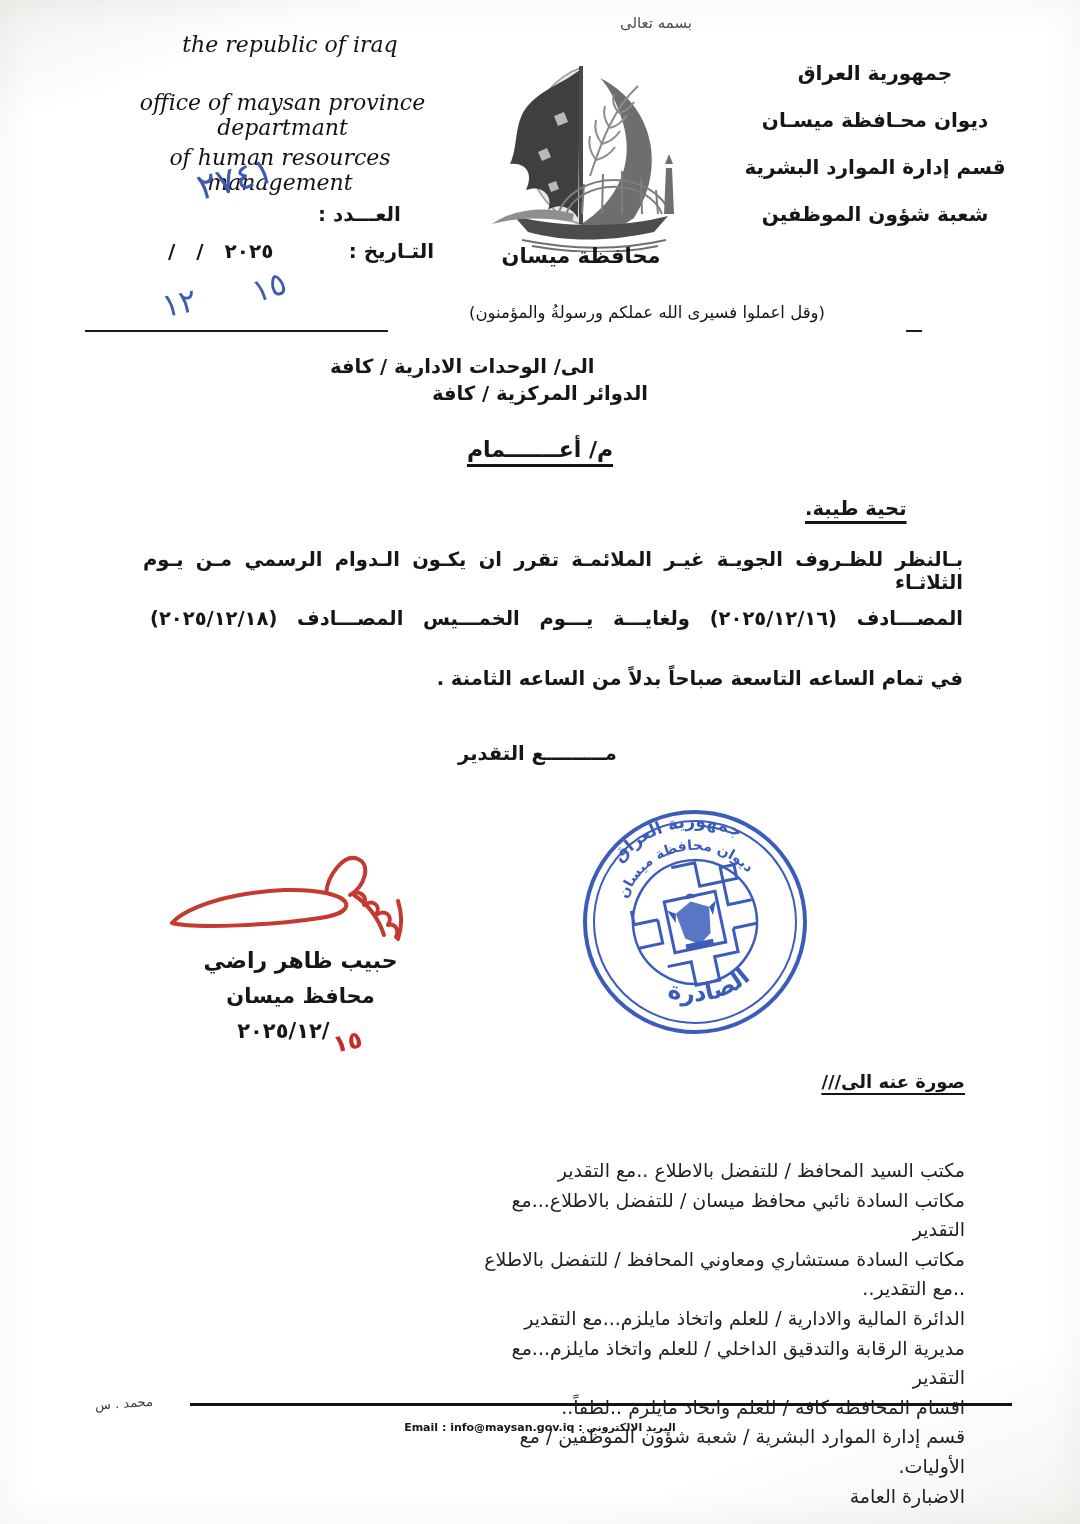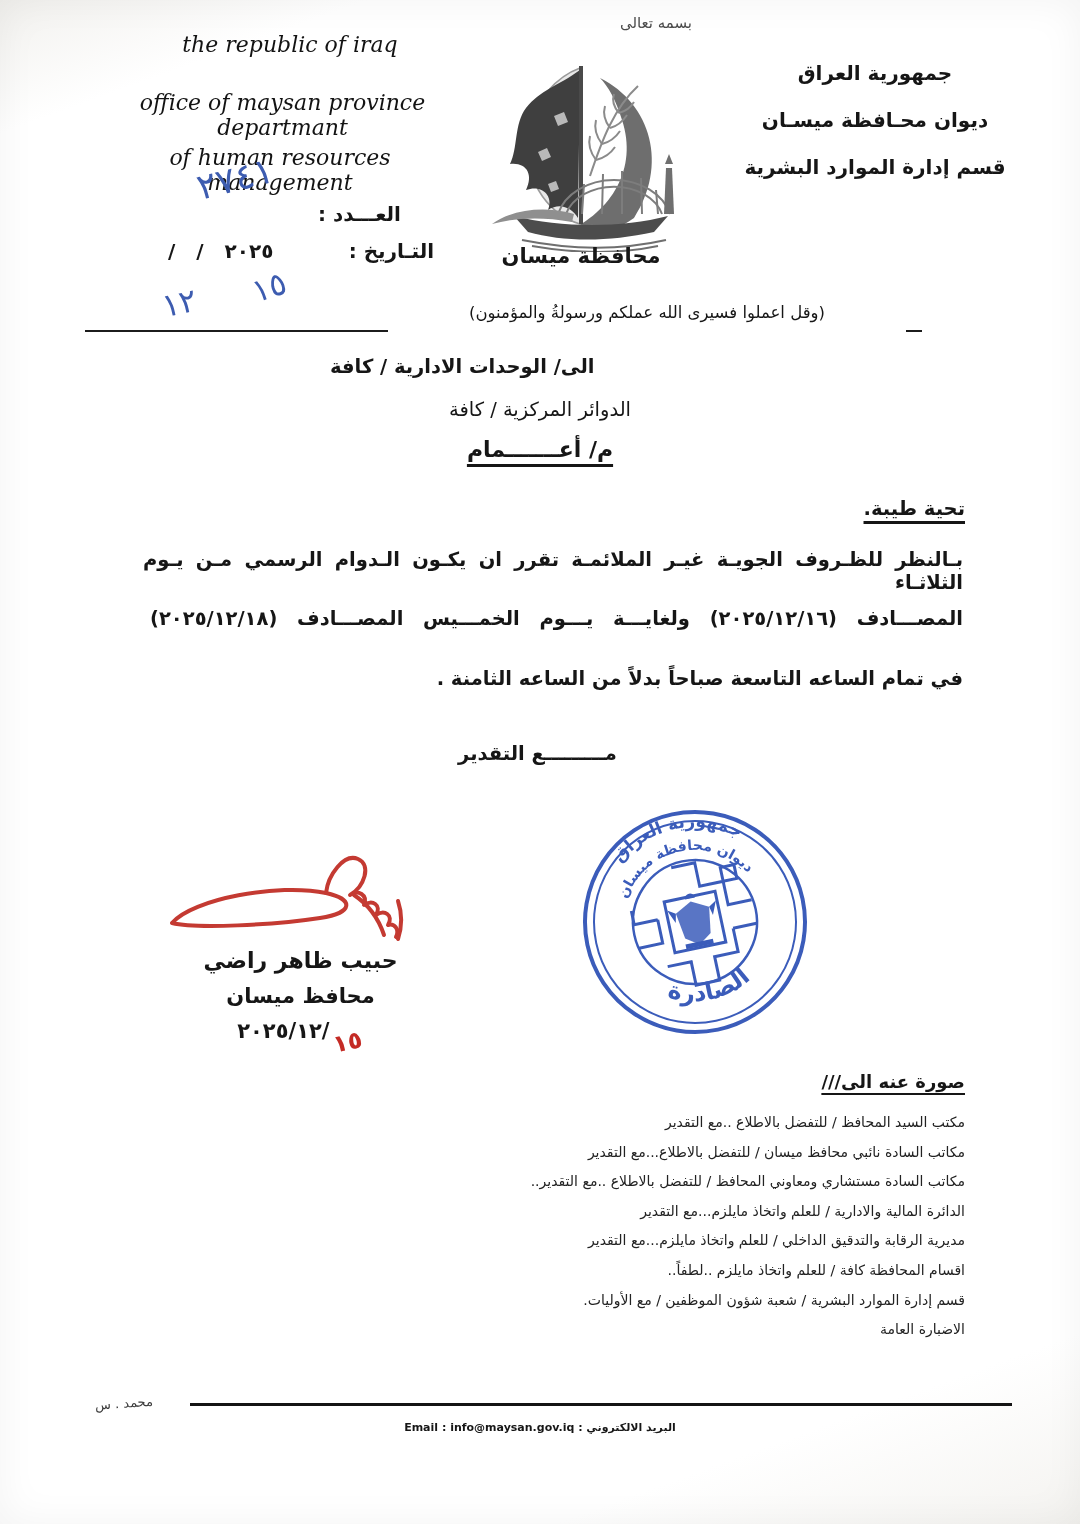--- a/index.html
+++ b/index.html
@@ -36,24 +36,24 @@
   .hand-day    { left:252px; top:268px; font-size:32px; transform:rotate(-18deg); }
   .hand-month  { left:162px; top:284px; font-size:32px; transform:rotate(-12deg); }
 
   
   .rule-left  { left:85px;  top:330px; width:303px; height:0; border-top:2.5px solid #1c1c1c; }
   .rule-right { left:906px; top:330px; width:16px;  height:0; border-top:2.5px solid #1c1c1c; }
   .quote { left:388px; top:303px; width:518px; font-size:16.5px; font-weight:500; text-align:center; }
 
   
   .rcpt1 { left:330px; top:355px; width:420px; font-size:19.5px; font-weight:bold; text-align:left; }
-  .rcpt2 { left:330px; top:398px; width:420px; font-size:19.5px; font-weight:normal; text-align:center; }
+  .rcpt2 { left:330px; top:382px; width:420px; font-size:19.5px; font-weight:bold; text-align:center; }
   .subject { left:385px; top:437px; width:310px; font-size:22px; font-weight:bold; text-align:center;
              text-decoration:underline; text-decoration-thickness:2.5px; text-underline-offset:7px; }
-  .greeting { left:805px; top:497px; width:160px; font-size:19.5px; font-weight:bold; text-align:right;
+  .greeting { left:805px; top:497px; width:160px; font-size:19.5px; font-weight:bold; text-align:left;
              text-decoration:underline; text-decoration-thickness:2.5px; text-underline-offset:6px; }
 
   
   .bodyline { font-size:19.5px; font-weight:bold; direction:rtl; }
   .b1 { left:143px; top:548px; width:820px; text-align:justify; text-align-last:justify; }
   .b2 { left:150px; top:607px; width:813px; text-align:justify; text-align-last:justify; }
   .b3 { left:400px; top:667px; width:563px; text-align:right; }
   .closing { left:420px; top:742px; width:235px; font-size:19.5px; font-weight:bold; text-align:center; }
 
   
@@ -62,21 +62,21 @@
   .sig-title { left:198px; top:984px;  width:205px; font-size:21px; font-weight:bold; text-align:center; }
   .sig-date  { left:190px; top:1016px; width:220px; font-size:21px; font-weight:bold; text-align:center; direction:ltr; }
   .sig-date .day { color:#c42b25; display:inline-block; transform:translateY(12px) rotate(-12deg); font-size:24px; margin-left:4px; }
 
   
   .stamp-wrap { left:574px; top:798px; width:242px; height:248px; transform:rotate(-12deg); opacity:.92; }
 
   
   .cc-title { left:765px; top:1071px; width:200px; font-size:18px; font-weight:bold; text-align:right;
               text-decoration:underline; text-decoration-thickness:2px; text-underline-offset:5px; }
-  .cc-list { left:470px; top:1108px; width:495px; font-size:14px; line-height:29.6px; text-align:right; direction:rtl; color:#222; }
+  .cc-list { left:470px; top:1156px; width:495px; font-size:19px; line-height:29.6px; text-align:right; direction:rtl; color:#222; }
 
   
   .foot-rule { left:190px; top:1403px; width:822px; height:0; border-top:3.5px solid #141414; }
   .foot-hand { left:58px; top:1397px; width:95px; font-size:13px; color:#3a3a3a; transform:rotate(-4deg); text-align:right; }
   .email-line { left:280px; top:1421px; width:520px; font-size:11px; font-weight:bold; text-align:center; }
 </style>
 </head>
 <body>
 
 <div id="page">
@@ -84,20 +84,21 @@
   <div class="abs basmala rtl">بسمه تعالى</div>
 
   <div class="abs eng eng1">the republic of iraq</div>
   <div class="abs eng eng2">office of maysan province departmant</div>
   <div class="abs eng eng3">of human resources management</div>
 
   <div class="abs ar-head rtl">
     <div>جمهورية العراق</div>
     <div>ديوان محـافظة ميسـان</div>
     <div>قسم إدارة الموارد البشرية</div>
+    <div>شعبة شؤون الموظفين</div>
   </div>
 
   <div class="abs logo-wrap">
     <svg width="238" height="196" viewBox="0 0 238 196">
 
       <path d="M138,22 C190,48 206,110 172,162 C150,178 120,182 104,176 C150,156 176,112 160,64 C154,44 146,30 138,22 Z" fill="#6e6e6e"></path>
 
       <path d="M118,12 L118,168 C84,158 58,118 66,74 C72,44 96,20 118,12 Z" fill="#e8e8e8" stroke="#9a9a9a" stroke-width="1.5"></path>
 
       <path d="M118,14 C96,30 78,34 64,52 C52,68 56,92 48,108 C64,106 72,118 64,134 C80,128 92,140 86,154 C98,146 110,152 116,162 L118,14 Z" fill="#3f3f3f"></path>

